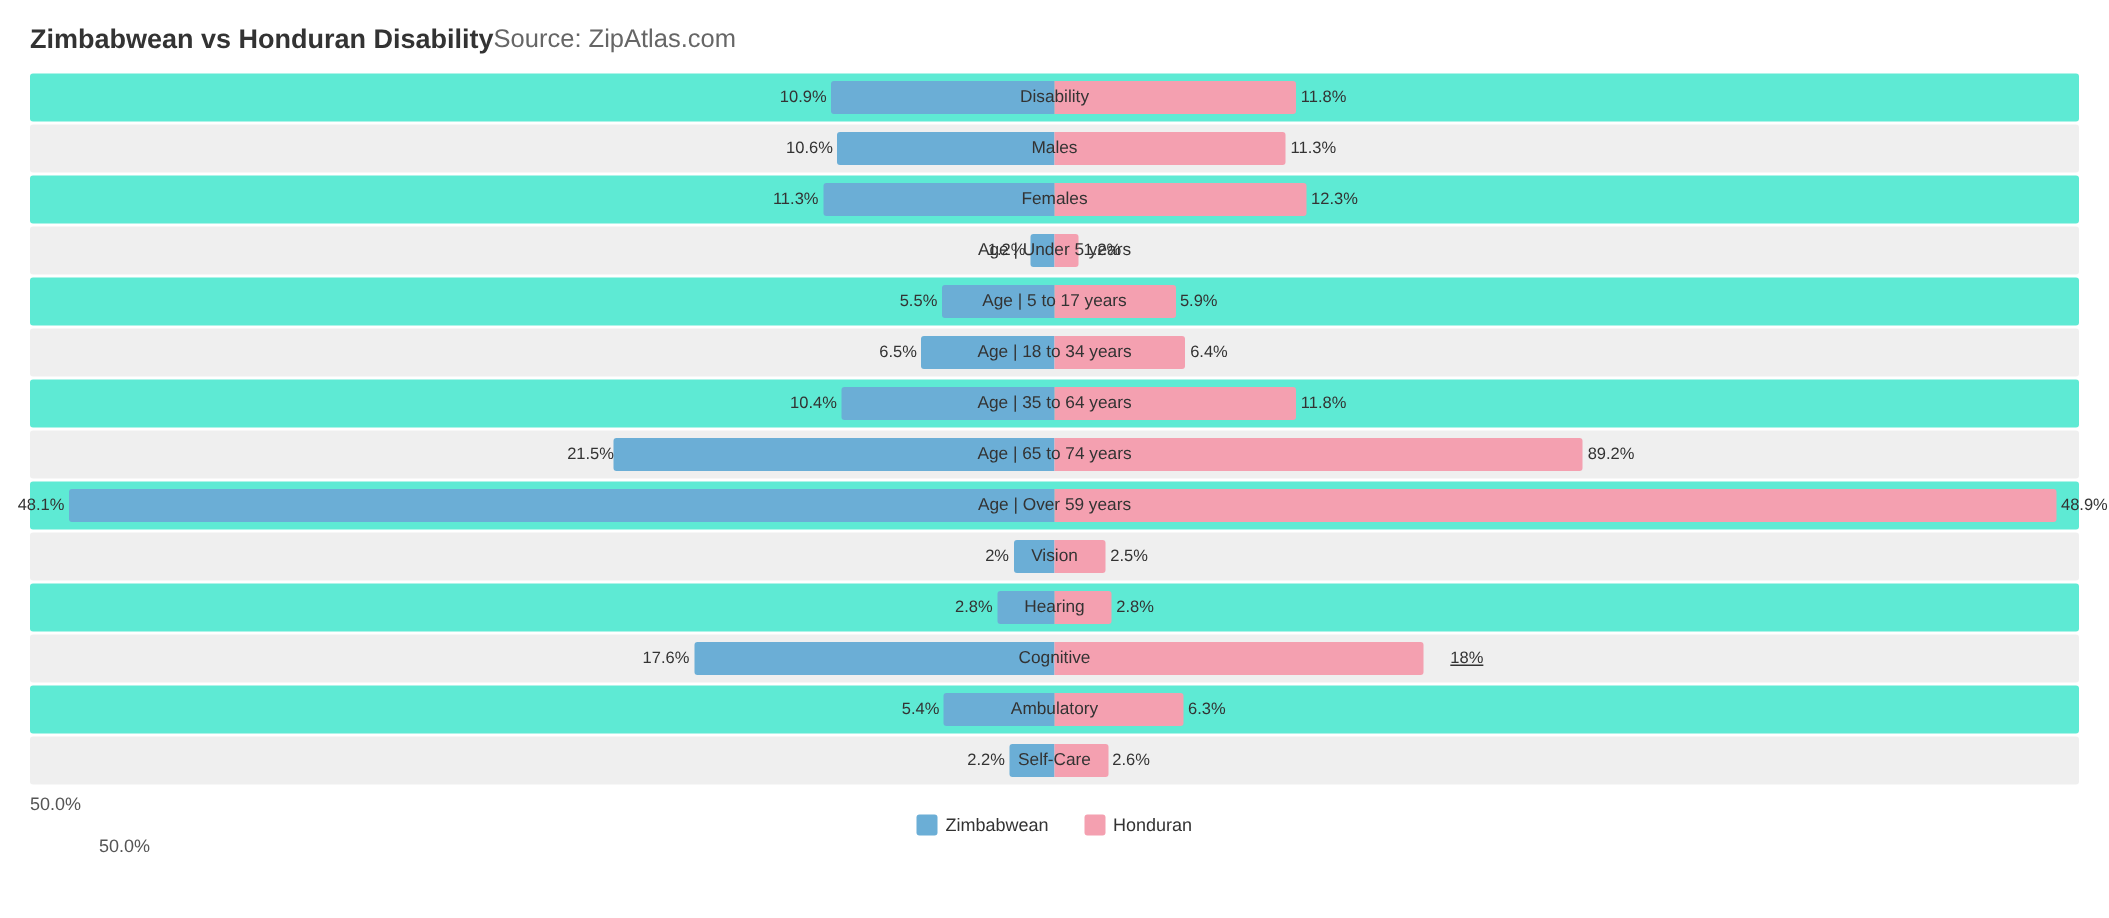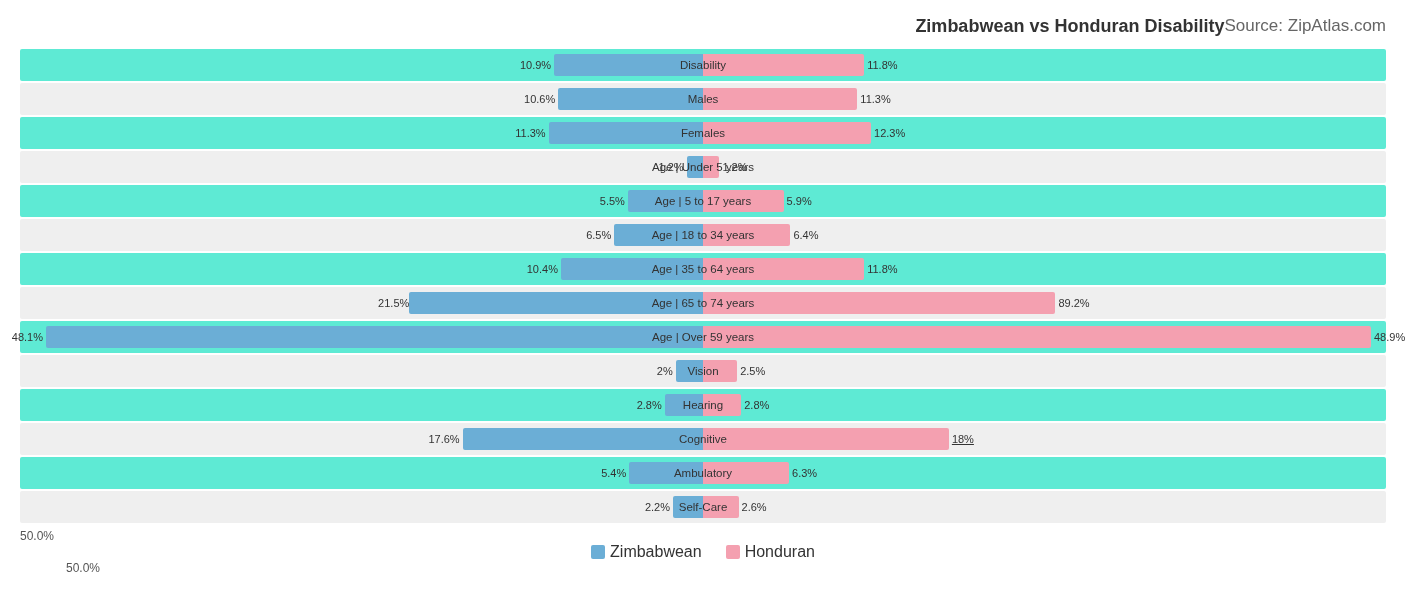--- a/index.html
+++ b/index.html
@@ -5,21 +5,21 @@
     * { box-sizing: border-box; margin: 0; padding: 0; }
     body {
       font-family: Arial, sans-serif;
       background: #fff;
       width: 1406px;
       min-height: 612px;
       padding: 16px 20px;
     }
     .header {
       display: flex;
-      justify-content: flex-end;
+      justify-content: flex-start;
       align-items: flex-start;
       margin-bottom: 12px;
     }
     .title {
       font-size: 18px;
       font-weight: bold;
       color: #333;
     }
     .source {
       font-size: 17px;
@@ -116,21 +116,21 @@
       display: flex;
       justify-content: center;
       gap: 24px;
       flex: 1;
       align-items: center;
     }
     .legend-item {
       display: flex;
       align-items: center;
       gap: 5px;
-      font-size: 16px;
+      font-size: 12px;
       color: #333;
     }
     .legend-box {
       width: 14px;
       height: 14px;
       border-radius: 2px;
     }
     .blue-box { background: #6baed6; }
     .pink-box { background: #f4a0b0; }
 
@@ -269,21 +269,21 @@
         </div>
         <div class="label-center">Hearing</div>
       </div>
       <div class="bar-row">
         <div class="left-section">
           <div class="blue-bar" style="width: 35.2%; right: 0px;"></div>
           <div class="blue-val" style="right: 35.2%; padding-right: 3px;">17.6%</div>
         </div>
         <div class="right-section">
           <div class="pink-bar" style="width: 36%; left: 0px;"></div>
-          <div class="pink-val" style="left: 36%; padding-left: 3px; text-decoration: underline;">18%</div>
+          <div class="pink-val" style="left: 36%; padding-left: 18px; text-decoration: underline;">18%</div>
         </div>
         <div class="label-center">Cognitive</div>
       </div>
       <div class="bar-row">
         <div class="left-section">
           <div class="blue-bar" style="width: 10.8%; right: 0px;"></div>
           <div class="blue-val" style="right: 10.8%; padding-right: 3px;">5.4%</div>
         </div>
         <div class="right-section">
           <div class="pink-bar" style="width: 12.6%; left: 0px;"></div>

